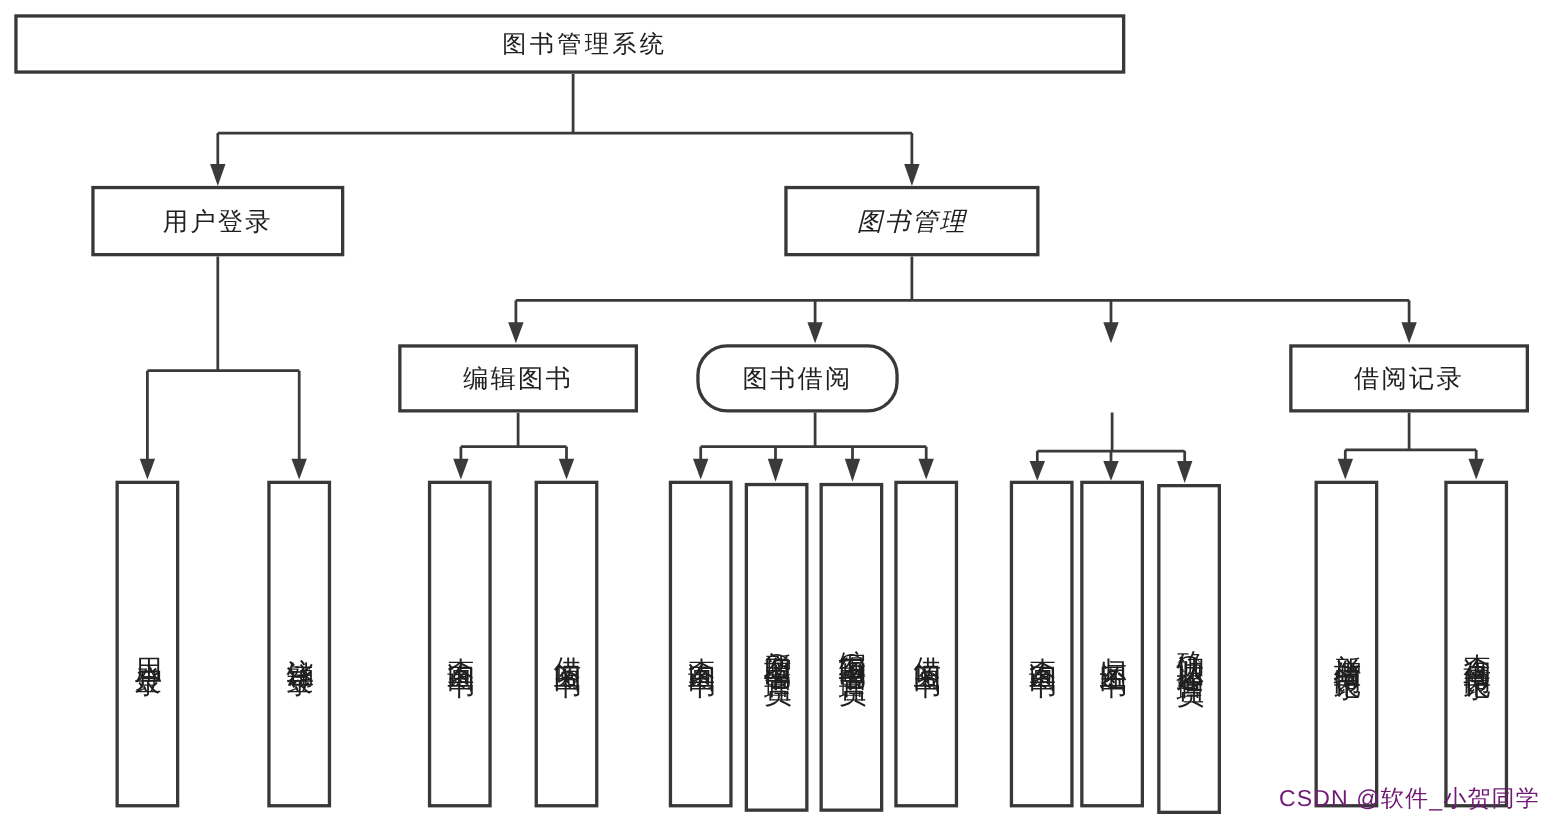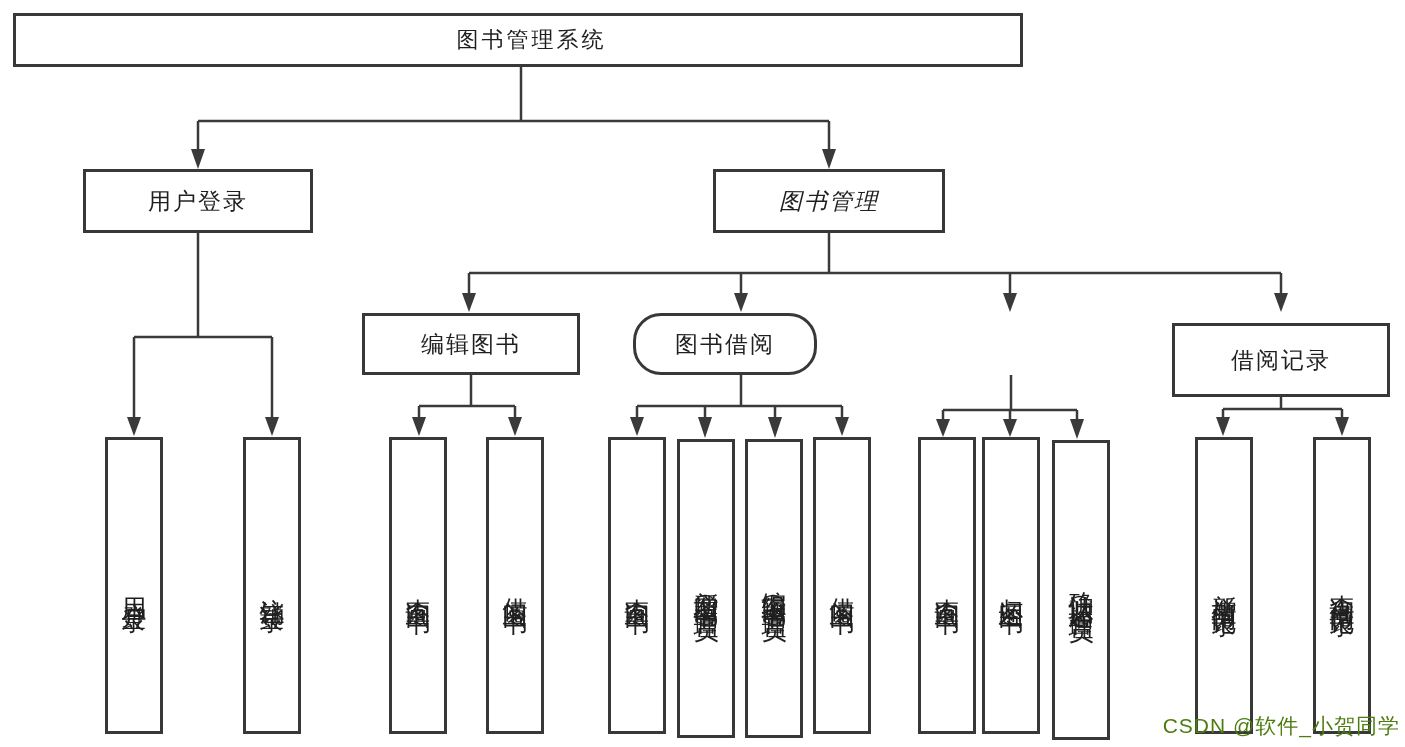--- a/index.html
+++ b/index.html
@@ -20,21 +20,21 @@
     display:flex;align-items:center;justify-content:center;
     text-align:center;
   }
   .hnode{font-size:23px;letter-spacing:2px;}
   .n-root{left:13px;top:13px;width:1010px;height:54px;font-size:22px;letter-spacing:3px;padding-left:27px;}
   .n-user-login{left:83px;top:169px;width:230px;height:64px;}
   .n-book-management{left:713px;top:169px;width:232px;height:64px;font-style:italic;}
   .n-new-book-recommend{left:362px;top:313px;width:218px;height:62px;}
   .n-book-borrow{left:633px;top:313px;width:184px;height:62px;border-radius:28px;}
   .n-current-borrow{left:903px;top:313px;width:216px;height:62px;}
-  .n-borrow-record{left:1172px;top:313px;width:218px;height:74px;margin-top:10px;}
+  .n-borrow-record{left:1172px;top:313px;width:218px;height:62px;}
   .leaf{
     width:58px;height:297px;
     writing-mode:vertical-rl;
     text-orientation:mixed;
     font-size:25px;
     letter-spacing:4px;
     line-height:1;
   }
   .n-leaf-user-login{left:105px;top:437px;}
   .n-leaf-logout{left:243px;top:437px;}
@@ -46,21 +46,21 @@
   .n-bb-borrow-book{left:813px;top:437px;}
   .n-cb-query-book{left:918px;top:437px;}
   .n-cb-return-book{left:982px;top:437px;}
   .n-cb-confirm-return{left:1052px;top:440px;height:300px;}
   .n-br-add-record{left:1195px;top:437px;}
   .n-br-query-record{left:1313px;top:437px;}
   .watermark{
     position:absolute;
     right:5px;top:712px;
     font-size:21px;
-    color:#4d7c0f;
+    color:#701a75;
     letter-spacing:1px;
     white-space:nowrap;
   }
 </style>
 </head>
 <body>
 
 <div id="stage">
 
   <svg class="wires" viewBox="0 0 1405 747" fill="none" stroke="#3a3a3a" stroke-width="2.5">

